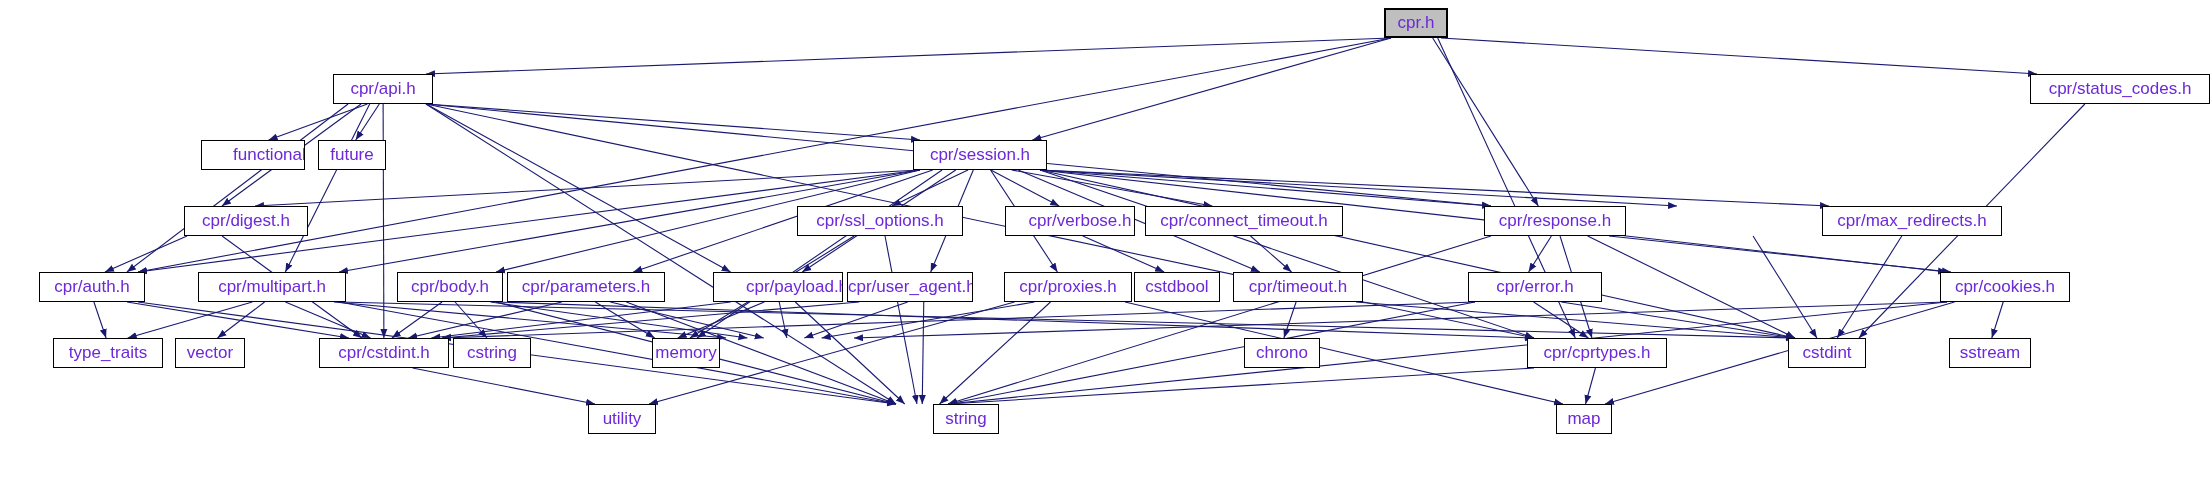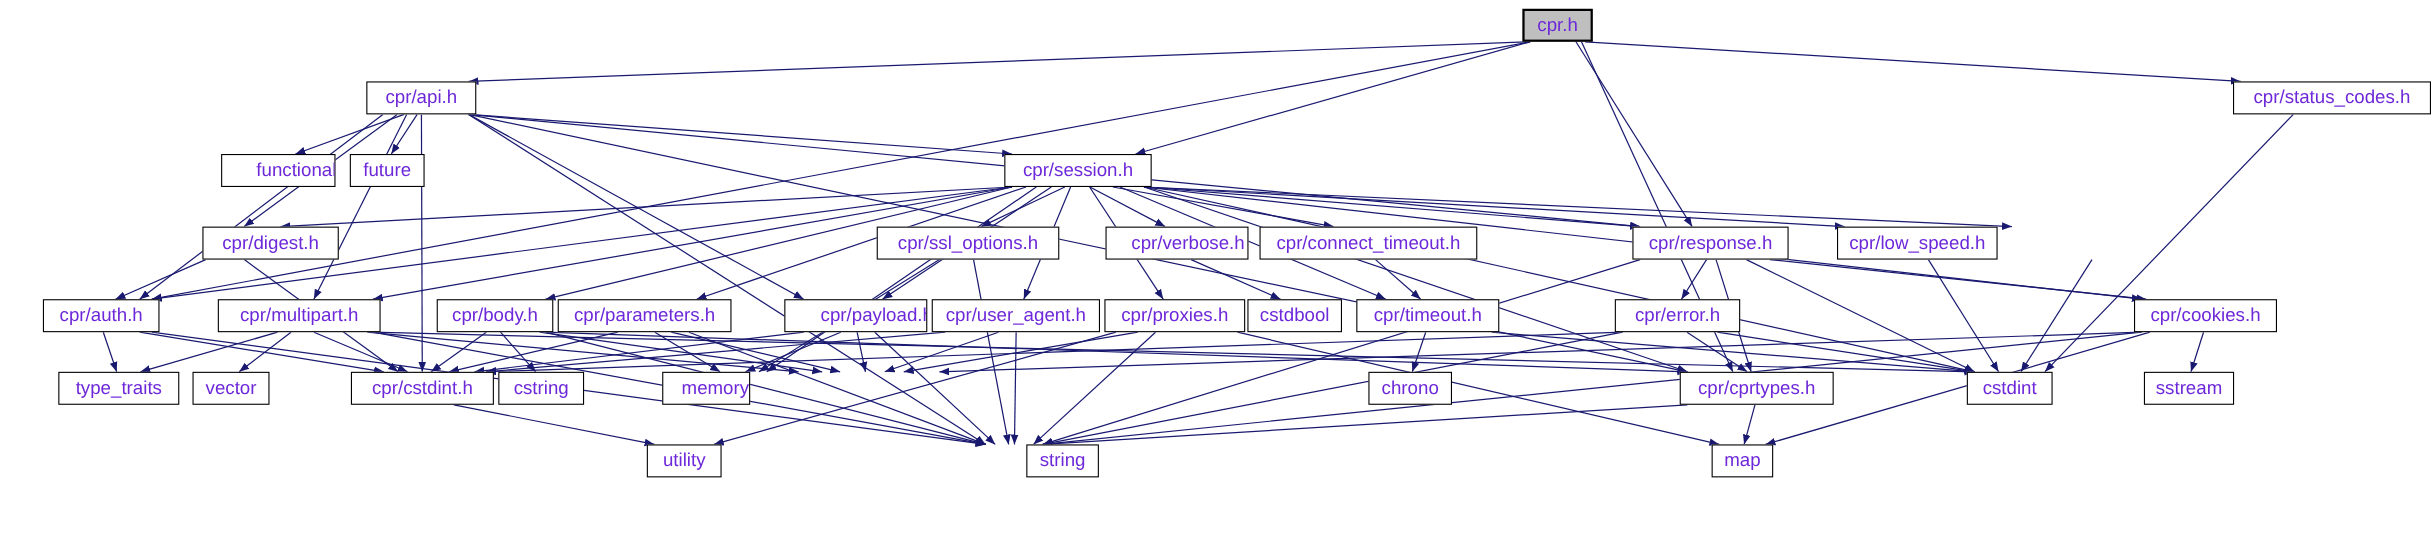--- a/index.html
+++ b/index.html
@@ -159,37 +159,37 @@
       <div class="node link" style="left: 333px; top: 74px; width: 100px;">cpr/api.h</div>
       <div class="node link" style="left: 2030px; top: 74px; width: 180px;">cpr/status_codes.h</div>
       <div class="node" style="left: 201px; top: 140px; width: 104px; padding-left: 31px;">functional</div>
       <div class="node" style="left: 318px; top: 140px; width: 68px;">future</div>
       <div class="node link" style="left: 913px; top: 140px; width: 134px;">cpr/session.h</div>
       <div class="node link" style="left: 138px; top: 206px; width: 124px; margin-left: 46px;">cpr/digest.h</div>
       <div class="node link" style="left: 797px; top: 206px; width: 166px;">cpr/ssl_options.h</div>
       <div class="node link" style="left: 1005px; top: 206px; width: 130px; padding-left: 20px;">cpr/verbose.h</div>
       <div class="node link" style="left: 1145px; top: 206px; width: 198px;">cpr/connect_timeout.h</div>
       <div class="node link" style="left: 1484px; top: 206px; width: 142px;">cpr/response.h</div>
-      <div class="node link" style="left: 1670px; top: 206px; width: 146px;">cpr/low_speed.h</div>
+      <div class="node link" style="left: 1822px; top: 206px; width: 180px;">cpr/max_redirects.h</div>
       <div class="node link" style="left: 39px; top: 272px; width: 106px;">cpr/auth.h</div>
       <div class="node link" style="left: 198px; top: 272px; width: 148px;">cpr/multipart.h</div>
       <div class="node link" style="left: 397px; top: 272px; width: 106px;">cpr/body.h</div>
       <div class="node link" style="left: 507px; top: 272px; width: 158px;">cpr/parameters.h</div>
       <div class="node link" style="left: 713px; top: 272px; width: 130px; padding-left: 32px;">cpr/payload.h</div>
-      <div class="node link" style="left: 847px; top: 272px; width: 153px;">cpr/user_agent.h</div>
+      <div class="node link" style="left: 847px; top: 272px; width: 126px;">cpr/user_agent.h</div>
       <div class="node link" style="left: 1004px; top: 272px; width: 128px;">cpr/proxies.h</div>
       <div class="node" style="left: 1134px; top: 272px; width: 86px;">cstdbool</div>
       <div class="node link" style="left: 1233px; top: 272px; width: 130px;">cpr/timeout.h</div>
-      <div class="node link" style="left: 1468px; top: 272px; width: 114px;">cpr/error.h</div>
+      <div class="node link" style="left: 1468px; top: 272px; width: 134px;">cpr/error.h</div>
       <div class="node link" style="left: 1940px; top: 272px; width: 130px;">cpr/cookies.h</div>
       <div class="node" style="left: 53px; top: 338px; width: 110px;">type_traits</div>
       <div class="node" style="left: 175px; top: 338px; width: 70px;">vector</div>
       <div class="node link" style="left: 319px; top: 338px; width: 130px;">cpr/cstdint.h</div>
       <div class="node" style="left: 453px; top: 338px; width: 78px;">cstring</div>
-      <div class="node" style="left: 602px; top: 338px; width: 80px; text-align: right;">memory</div>
+      <div class="node" style="left: 652px; top: 338px; width: 68px;">memory</div>
       <div class="node" style="left: 1244px; top: 338px; width: 76px;">chrono</div>
       <div class="node link" style="left: 1527px; top: 338px; width: 140px;">cpr/cprtypes.h</div>
       <div class="node" style="left: 1788px; top: 338px; width: 78px;">cstdint</div>
       <div class="node" style="left: 1949px; top: 338px; width: 82px;">sstream</div>
       <div class="node" style="left: 588px; top: 404px; width: 68px;">utility</div>
       <div class="node" style="left: 889px; top: 404px; width: 66px; margin-left: 44px;">string</div>
       <div class="node" style="left: 1556px; top: 404px; width: 56px;">map</div>
     </div>
 </div>
 

